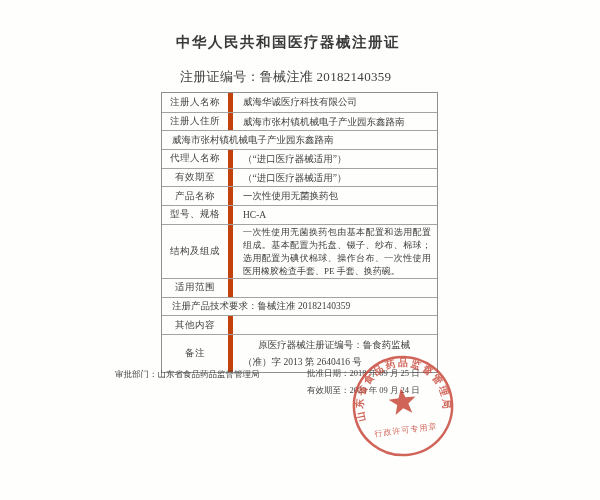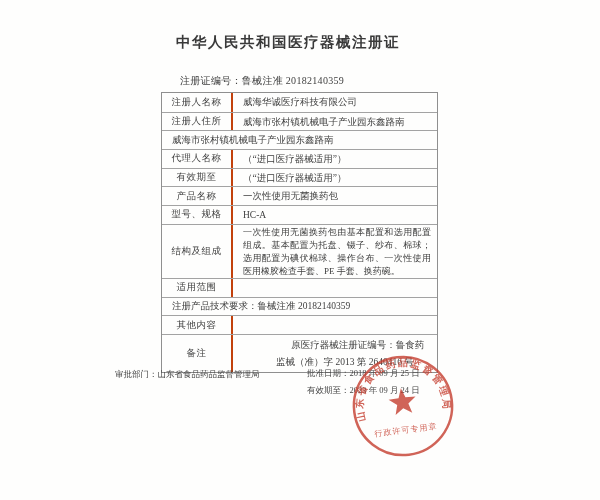--- a/index.html
+++ b/index.html
@@ -21,46 +21,46 @@
     left:0;top:33px;width:576px;
     margin:0;
     text-align:center;
     font-size:14.5px;
     font-weight:bold;
     letter-spacing:1.5px;
     color:#3a3a3a;
   }
   .regno{
     position:absolute;
-    left:180px;top:74px;
-    font-size:10px;
+    left:180px;top:68px;
+    font-size:13px;
     letter-spacing:.3px;
     color:#414141;
   }
   .cert-table{
     position:absolute;
     left:161px;top:92px;
     width:277px;
     border:1px solid #8f8f8f;
     box-sizing:border-box;
     background:transparent;
   }
   .row{
     display:flex;
     box-sizing:border-box;
     height:18.7px;
   }
   .row + .row{border-top:1px solid #a3a3a3;}
   .row.tall{height:54px;}
-  .row.note{height:38px;gap:33px;}
+  .row.note{height:38px;}
   .cell{box-sizing:border-box;font-size:9.5px;color:#3e3e3e;}
   .cell.label{
     width:71px;
     flex:0 0 71px;
-    border-right:2px solid #c2410c;
+    border-right:5px solid #c2410c;
     display:flex;
     align-items:center;
     justify-content:center;
     text-align:center;
     letter-spacing:.5px;
   }
   .cell.value{
     flex:1;
     display:flex;
     align-items:center;

